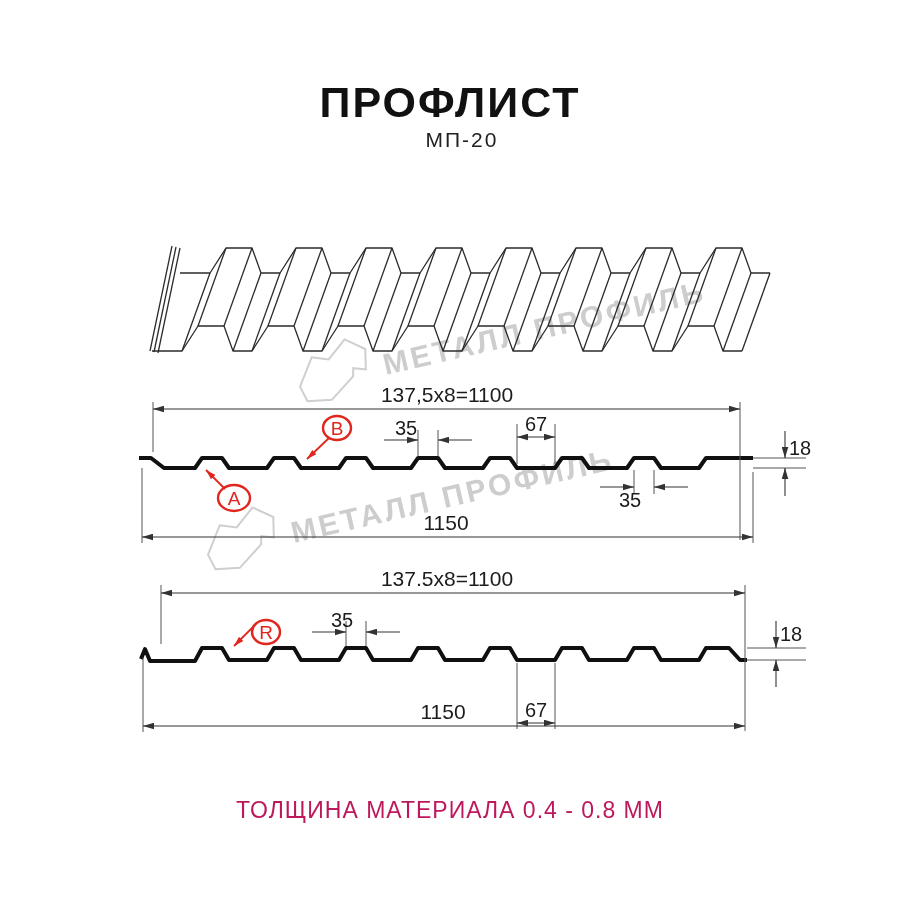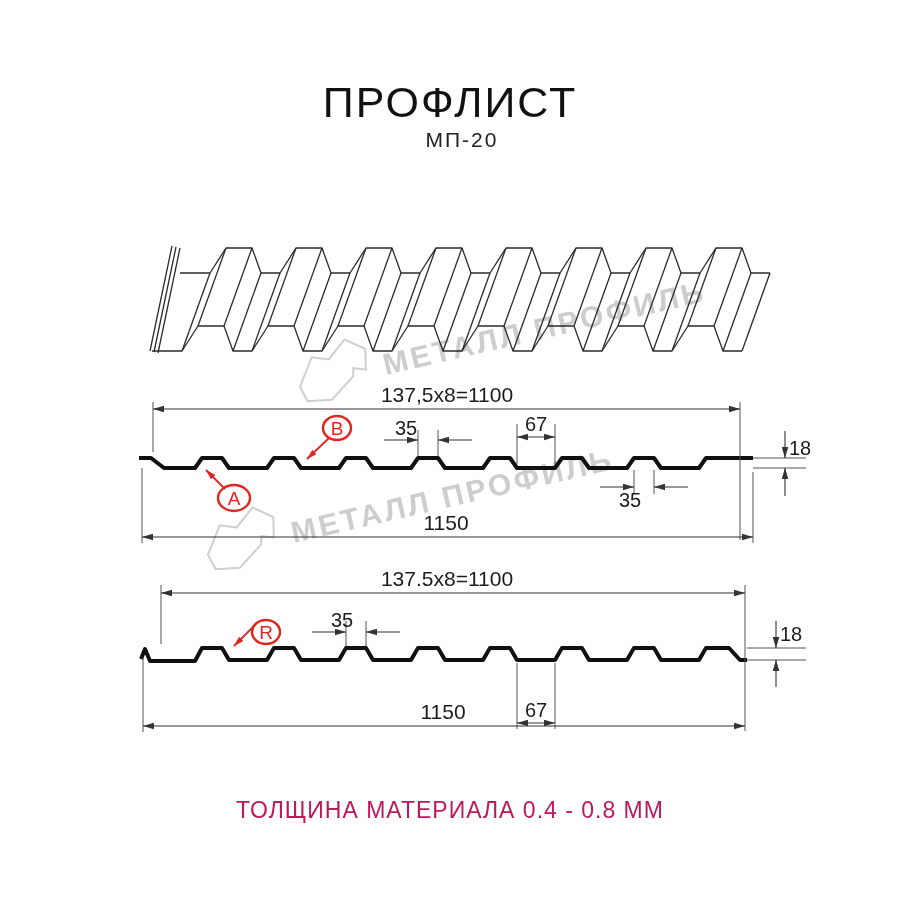--- a/index.html
+++ b/index.html
@@ -2,21 +2,21 @@
 <html><head>
 <meta charset="utf-8">
 <style>
   html,body{margin:0;padding:0;background:#ffffff;}
   .canvas{
     position:relative;width:900px;height:900px;background:#ffffff;
     font-family:"Liberation Sans",sans-serif;overflow:hidden;
   }
   .title{
     position:absolute;top:78px;left:0;width:900px;text-align:center;
-    font-size:43px;font-weight:400;letter-spacing:2px;color:#111;
+    font-size:43px;font-weight:700;letter-spacing:2px;color:#111;
   }
   .subtitle{
     position:absolute;top:128px;left:0;width:900px;text-align:center;
     font-size:21px;font-weight:400;letter-spacing:2px;color:#222;padding-left:12px;
   }
   .footer{
     position:absolute;top:797px;left:0;width:900px;text-align:center;
     font-size:23px;font-weight:500;letter-spacing:1px;color:#be185d;
   }
   svg{position:absolute;top:0;left:0;}

